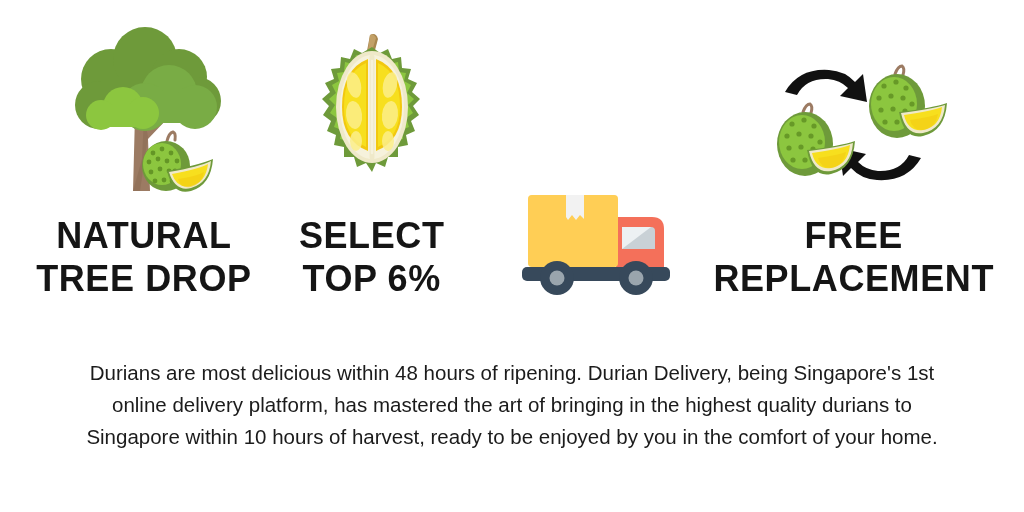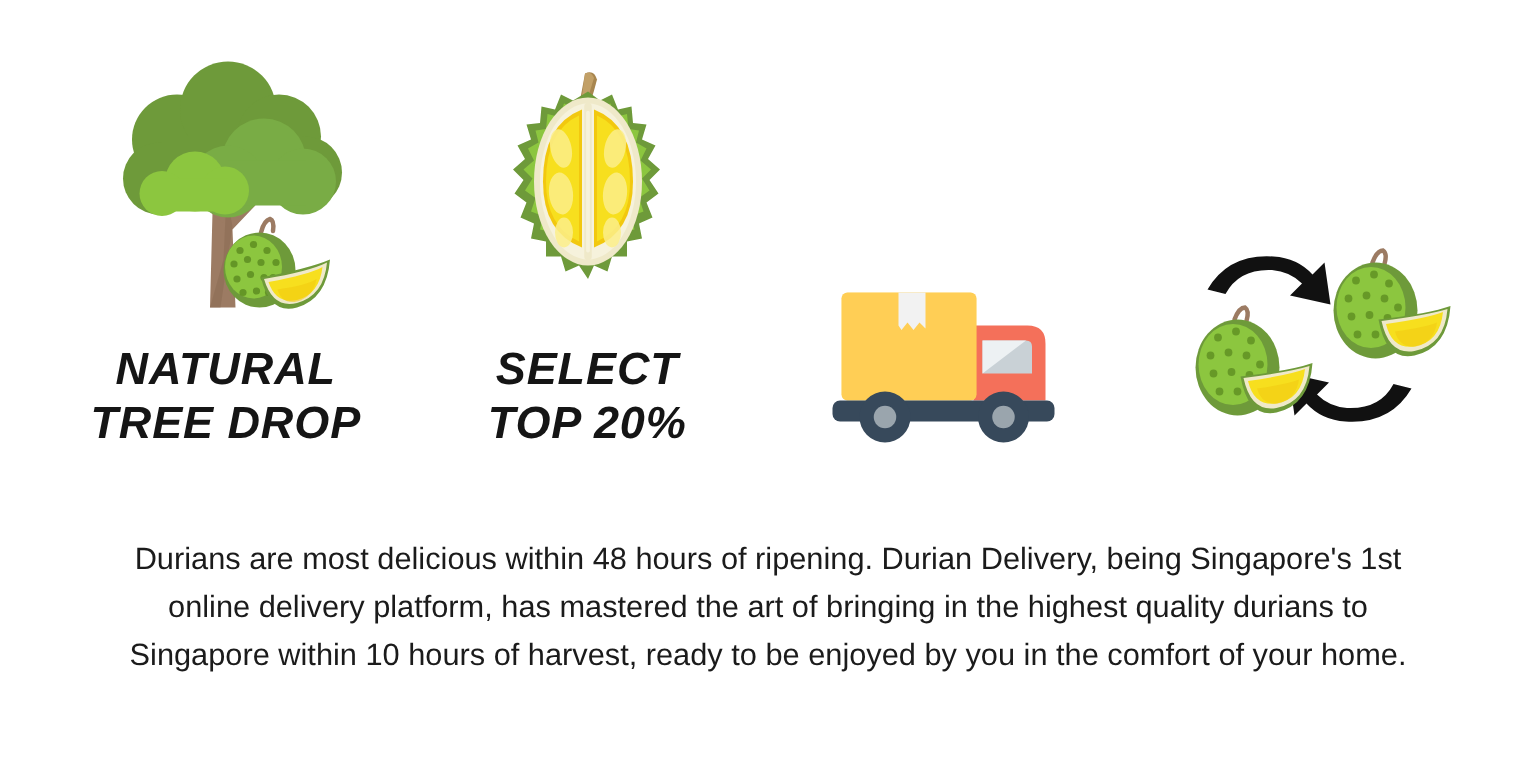--- a/index.html
+++ b/index.html
@@ -43,26 +43,25 @@
     height: 185px;
     display: flex;
     align-items: flex-end;
     justify-content: center;
   }
   .feature-title {
     margin-top: 16px;
     text-align: center;
     font-family: "Liberation Sans", sans-serif;
     font-weight: 700;
-    font-size: 30px;
+    font-size: 36px;
     line-height: 1.18;
     letter-spacing: 0.6px;
     color: #151515;
     white-space: pre-line;
-    font-style: italic;
   }
 
   
   .blurb {
     position: absolute;
     left: 72px;
     right: 72px;
     top: 336px;
     text-align: center;
     font-family: "Liberation Sans", sans-serif;
@@ -191,21 +190,21 @@
               <ellipse cx="88" cy="86" rx="8" ry="14" transform="rotate(6 88 86)"></ellipse>
               <ellipse cx="86" cy="112" rx="6" ry="10"></ellipse>
             </g>
 
             <path d="M70 28 L70 128" stroke="#EFE9C9" stroke-width="5" stroke-linecap="round"></path>
             <path d="M70 32 L70 124" stroke="#F6F2DC" stroke-width="2.5" stroke-linecap="round"></path>
           </g>
         </svg>
       </div>
       <div class="feature-title">SELECT
-TOP 20%</div>
+TOP 6%</div>
     </div>
 
     <div class="feature">
       <div class="icon-wrap">
         <svg width="175" height="125" viewBox="0 0 175 125" aria-hidden="true">
 
           <g>
             <path d="M104 42 H140 q12 0 12 12 V92 H104 Z" fill="#F4705A"></path>
             <path d="M110 52 H139 q4 0 4 4 V74 H110 Z" fill="#C9D1D6"></path>
             <path d="M110 52 H139 L110 74 Z" fill="#EDF1F3"></path>
@@ -289,19 +288,21 @@
                 <circle cx="56" cy="106" r="2.6"></circle>
               <circle cx="67" cy="104" r="2.6"></circle>
             </g>
             <path d="M58 96 q34 -4 48 -9 q-2 28 -24 33 q-19 4 -24 -24 Z" fill="#6E9A3A"></path>
             <path d="M60 97 q31 -4 44 -8 q-2 24 -22 28 q-17 3 -22 -20 Z" fill="#EFE9C9"></path>
             <path d="M63 99 q28 -4 38 -8 q-2 20 -19 23 q-15 2 -19 -15 Z" fill="#F7DF1E"></path>
             <path d="M69 104 q21 -3 28 -6 q-2 13 -14 16 q-11 1 -14 -10 Z" fill="#F2C80F" opacity="0.5"></path>
           </g>
         </svg>
       </div>
+      <div class="feature-title">FREE
+REPLACEMENT</div>
     </div>
 
   </div>
 
   <p class="blurb">Durians are most delicious within 48 hours of ripening. Durian Delivery, being Singapore's 1st online delivery platform, has mastered the art of bringing in the highest quality durians to Singapore within 10 hours of harvest, ready to be enjoyed by you in the comfort of your home.</p>
 
 </div>
 
 </body></html>

